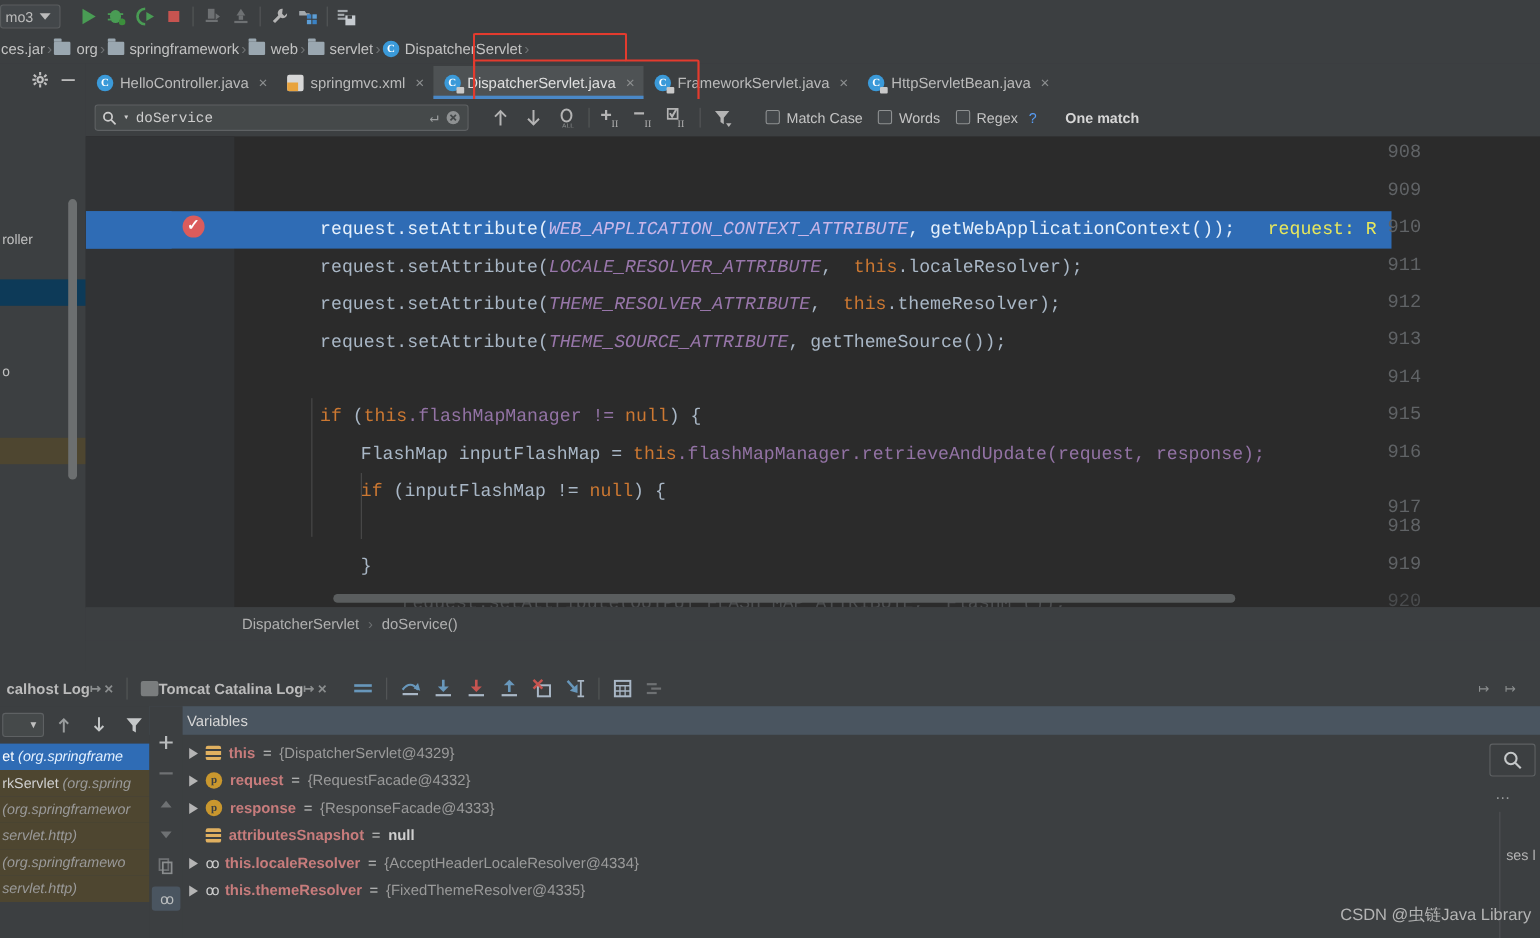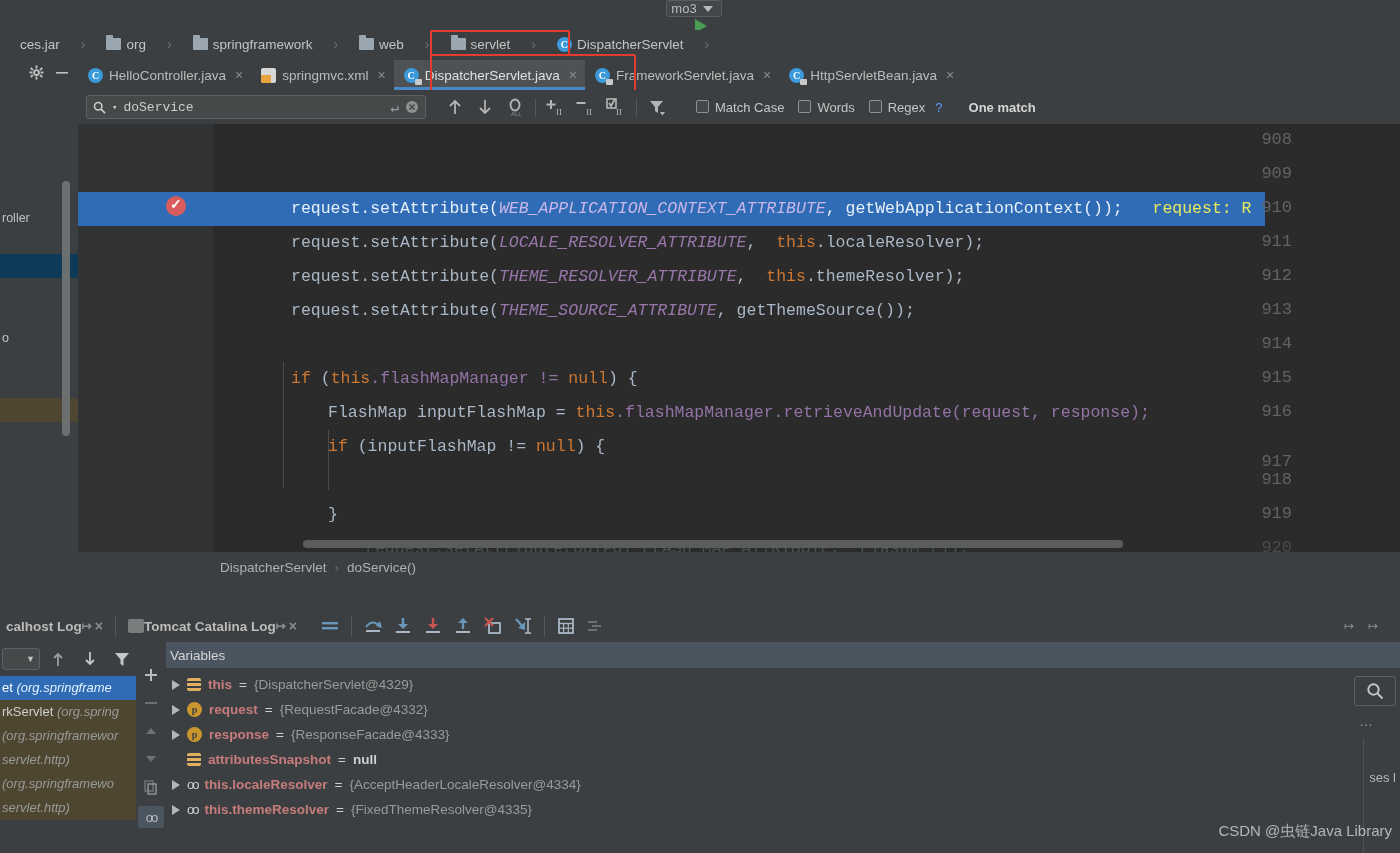--- a/index.html
+++ b/index.html
@@ -8,21 +8,21 @@
     width: 1400px; height: 853px;
     background: #3c3f41;
     font-family: "Liberation Sans", sans-serif;
     overflow: hidden;
   }
   .root { position: relative; width: 1400px; height: 853px; }
 
   
   .run-toolbar {
     position: absolute; left: 0; top: 0; width: 1400px; height: 30px;
-    background: #3c3f41; display: flex; align-items: center; flex-direction: column;
+    background: #3c3f41; display: flex; align-items: center;
   }
   .runcfg {
     display: flex; align-items: center; gap: 6px;
     height: 22px; margin-left: 0px; padding: 0 8px 0 4px;
     background: #43474a; border: 1px solid #5a5d5f; border-radius: 3px;
     color: #bbbbbb; font-size: 13px; margin-right: 12px;
   }
   .caret-dn {
     width: 0; height: 0; border-left: 5px solid transparent;
     border-right: 5px solid transparent; border-top: 6px solid #bbbbbb;
@@ -32,21 +32,21 @@
     justify-content: center; position: relative;
   }
   .tb-sep { width: 1px; height: 18px; background: #555859; margin: 0 4px; }
 
   
   .navbar {
     position: absolute; left: 0; top: 30px; width: 1400px; height: 28px;
     background: #3c3f41; display: flex; align-items: center;
     font-size: 13.5px; color: #c3c3c3; overflow: hidden;
   }
-  .crumb { display: flex; align-items: center; gap: 5px; padding: 0 20px; height: 22px; }
+  .crumb { display: flex; align-items: center; gap: 5px; padding: 0 1px; height: 22px; }
   .crumb-sep { color: #6d7072; font-size: 14px; margin: 0 1px; }
   .folder-ico {
     width: 15px; height: 12px; background: #9aa7b0;
     border-radius: 1px; position: relative;
   }
   .folder-ico::before {
     content: ""; position: absolute; left: 0; top: -3px; width: 7px;
     height: 3px; background: #9aa7b0; border-radius: 1px 1px 0 0;
   }
   .class-ico {

